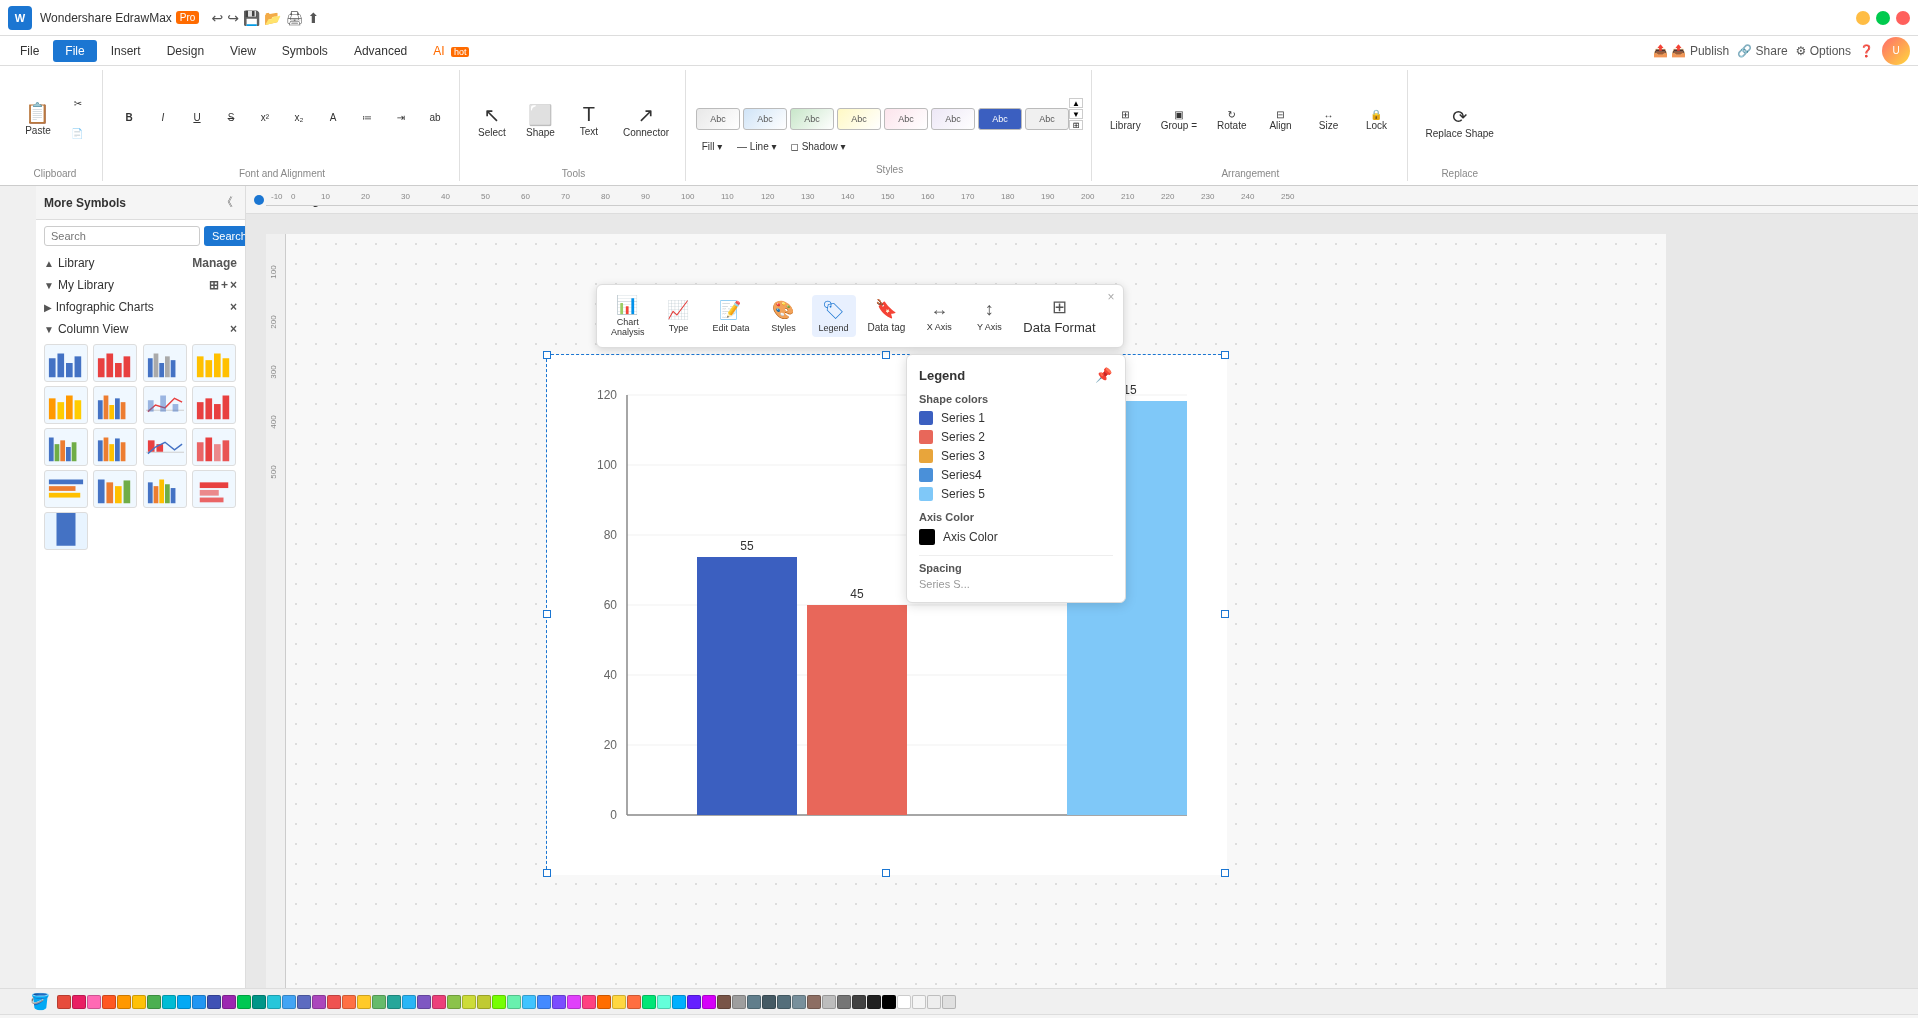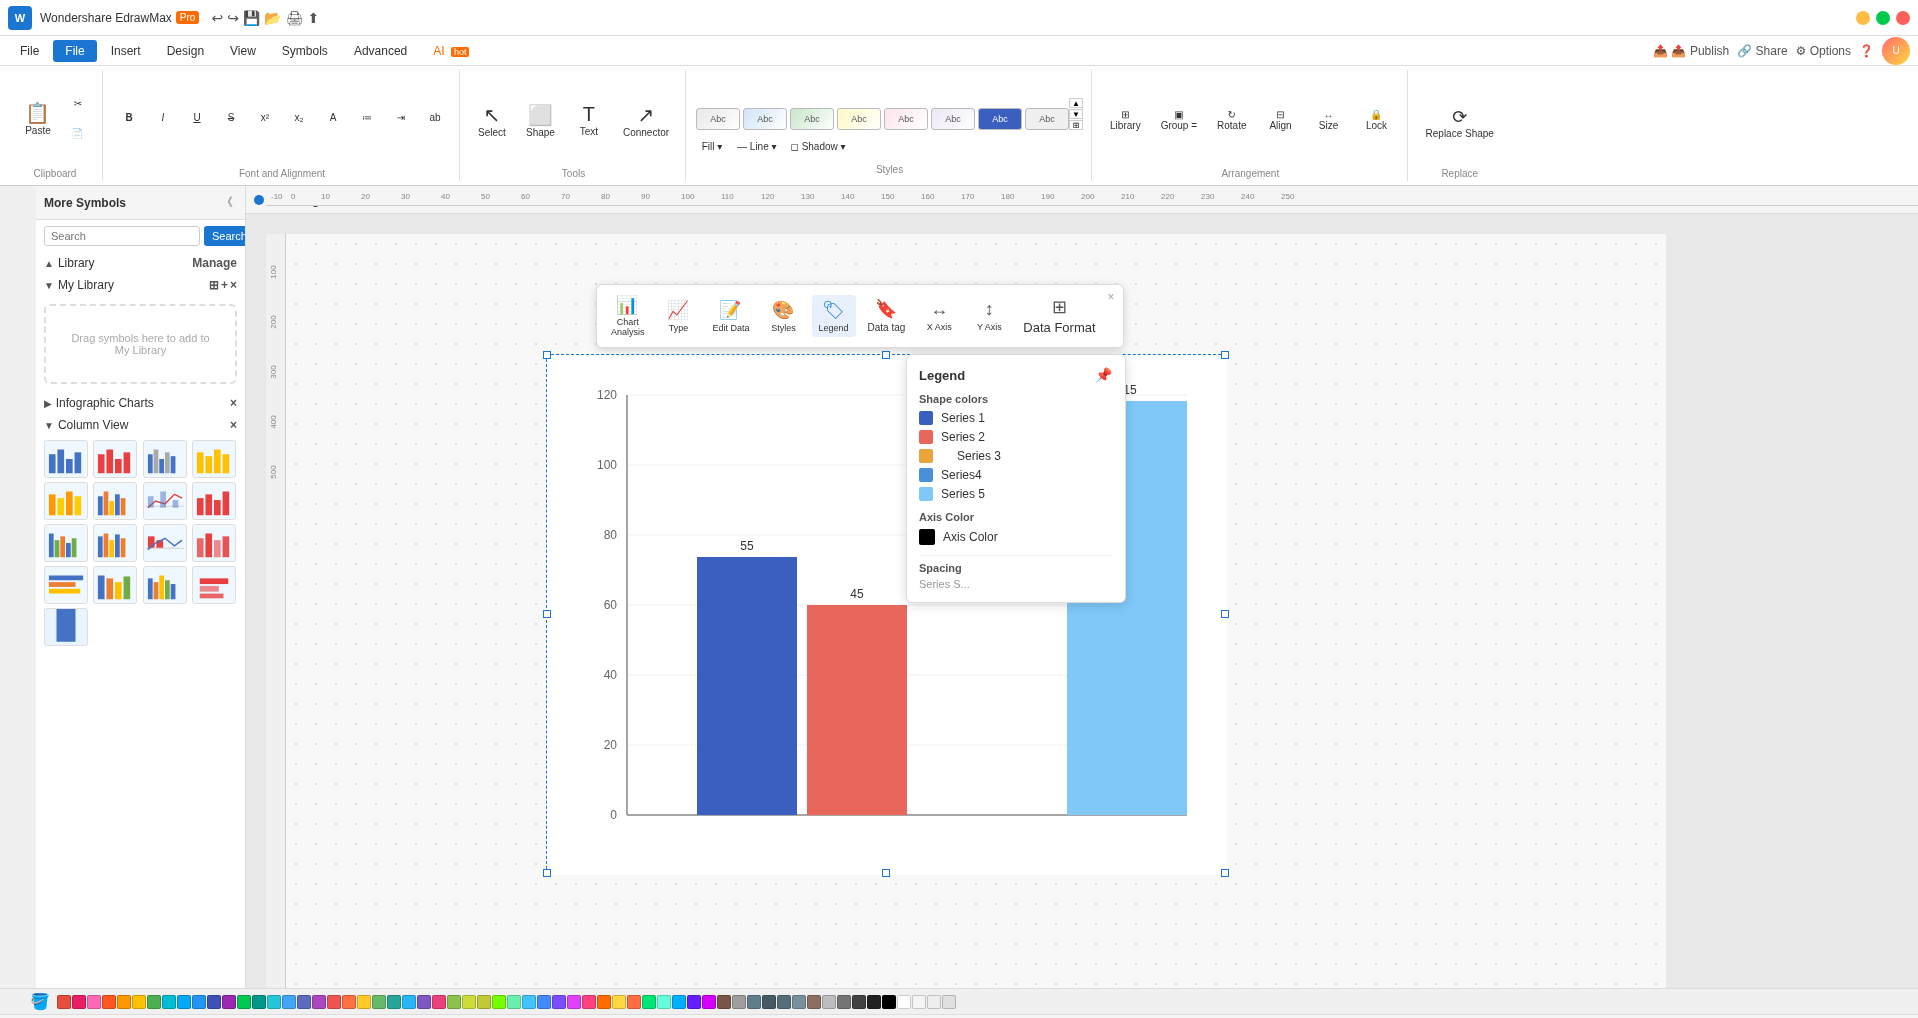--- a/index.html
+++ b/index.html
@@ -295,23 +295,20 @@
     <div class="section-header">
       <span class="arrow">▼</span>
       <span class="section-label">My Library</span>
       <div class="section-actions">
         <button>⊞</button>
         <button>+</button>
         <button>×</button>
       </div>
     </div>
 
-    <div class="my-library-empty">
-      <span>Drag symbols here to add to My Library</span>
-    </div>
 
     <div class="section-header">
       <span class="arrow">▶</span>
       <span class="section-label">Infographic Charts</span>
       <div class="section-actions">
         <button>×</button>
       </div>
     </div>
 
     <div class="section-header">
@@ -619,21 +616,21 @@
           <div>
             <div style="font-size:11px;font-weight:bold;color:#555;margin-bottom:6px;">Shape colors</div>
             <div style="display:flex;align-items:center;gap:8px;margin-bottom:5px;">
               <div style="width:14px;height:14px;background:#3b5fc0;border-radius:2px;"></div>
               <span style="font-size:12px;color:#333;">Series 1</span>
             </div>
             <div style="display:flex;align-items:center;gap:8px;margin-bottom:5px;">
               <div style="width:14px;height:14px;background:#e8675a;border-radius:2px;"></div>
               <span style="font-size:12px;color:#333;">Series 2</span>
             </div>
-            <div style="display:flex;align-items:center;gap:24px;margin-bottom:5px;">
+            <div style="display:flex;align-items:center;gap:8px;margin-bottom:5px;">
               <div style="width:14px;height:14px;background:#e8a53b;border-radius:2px;"></div>
               <span style="font-size:12px;color:#333;">Series 3</span>
             </div>
             <div style="display:flex;align-items:center;gap:8px;margin-bottom:5px;">
               <div style="width:14px;height:14px;background:#4a90d9;border-radius:2px;"></div>
               <span style="font-size:12px;color:#333;">Series4</span>
             </div>
             <div style="display:flex;align-items:center;gap:8px;margin-bottom:10px;">
               <div style="width:14px;height:14px;background:#7fc8f8;border-radius:2px;"></div>
               <span style="font-size:12px;color:#333;">Series 5</span>

